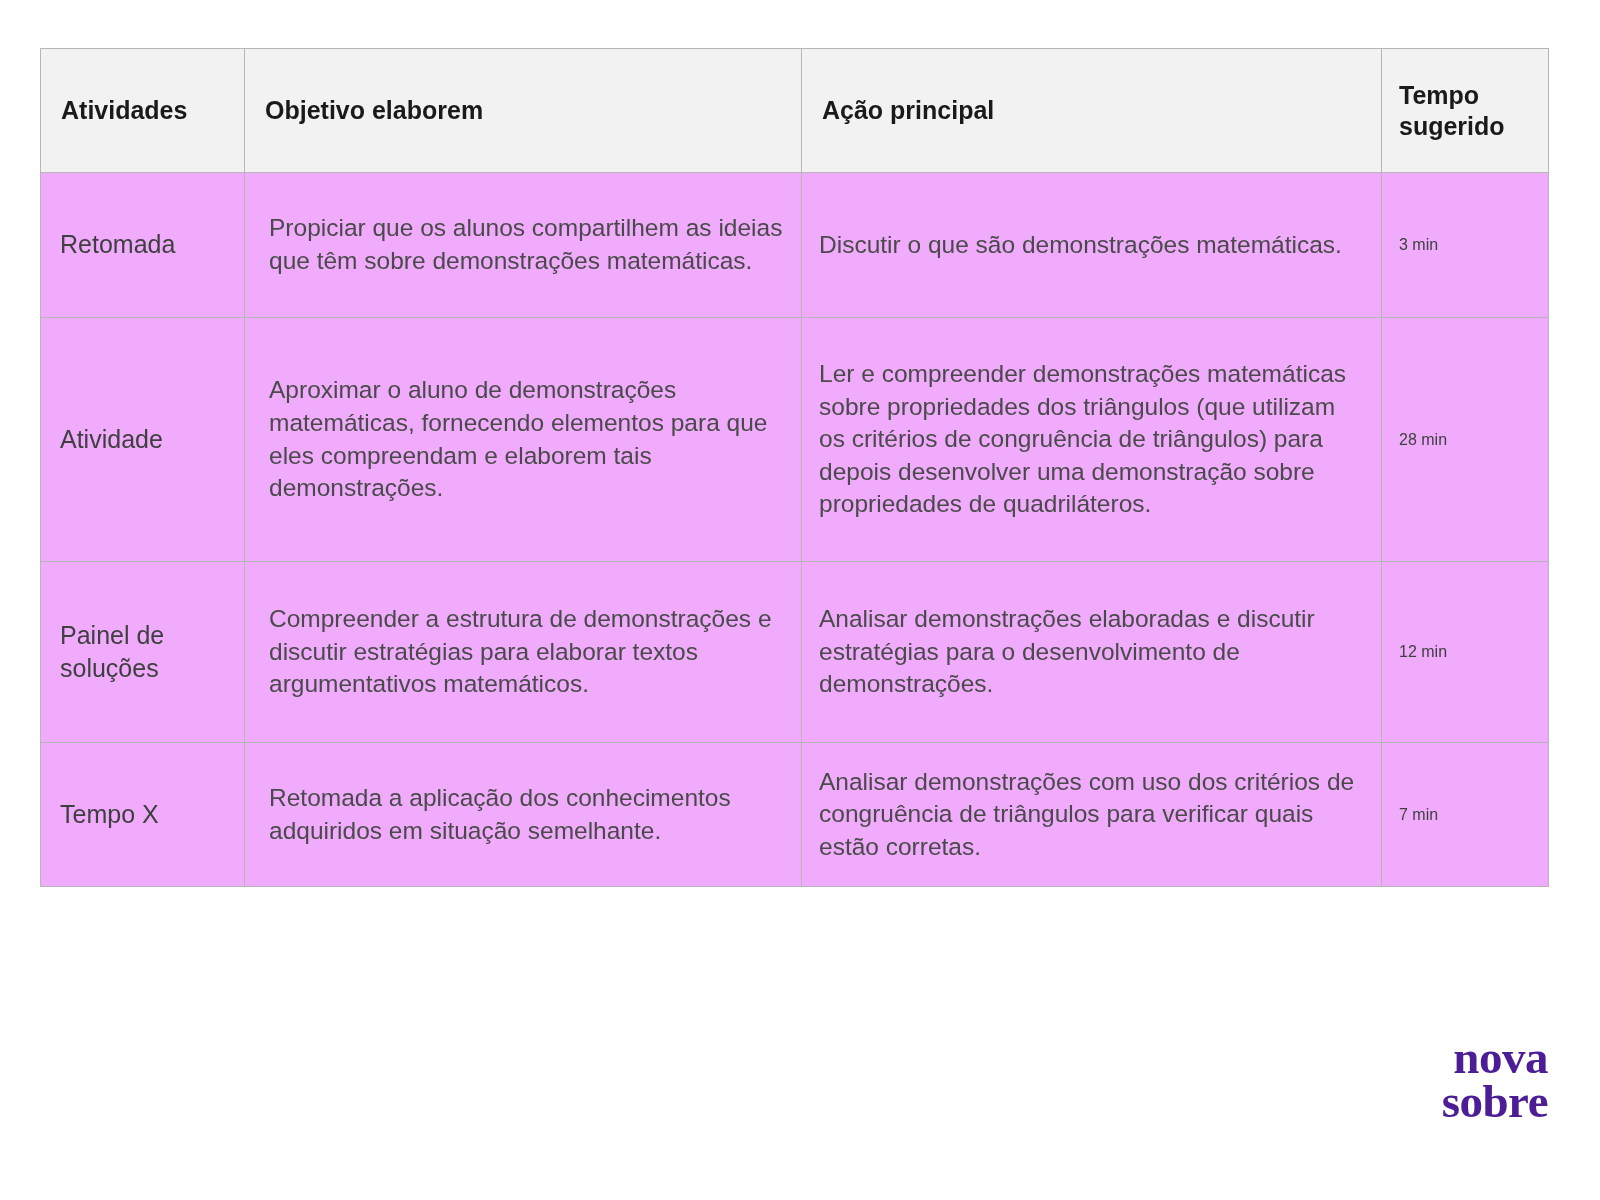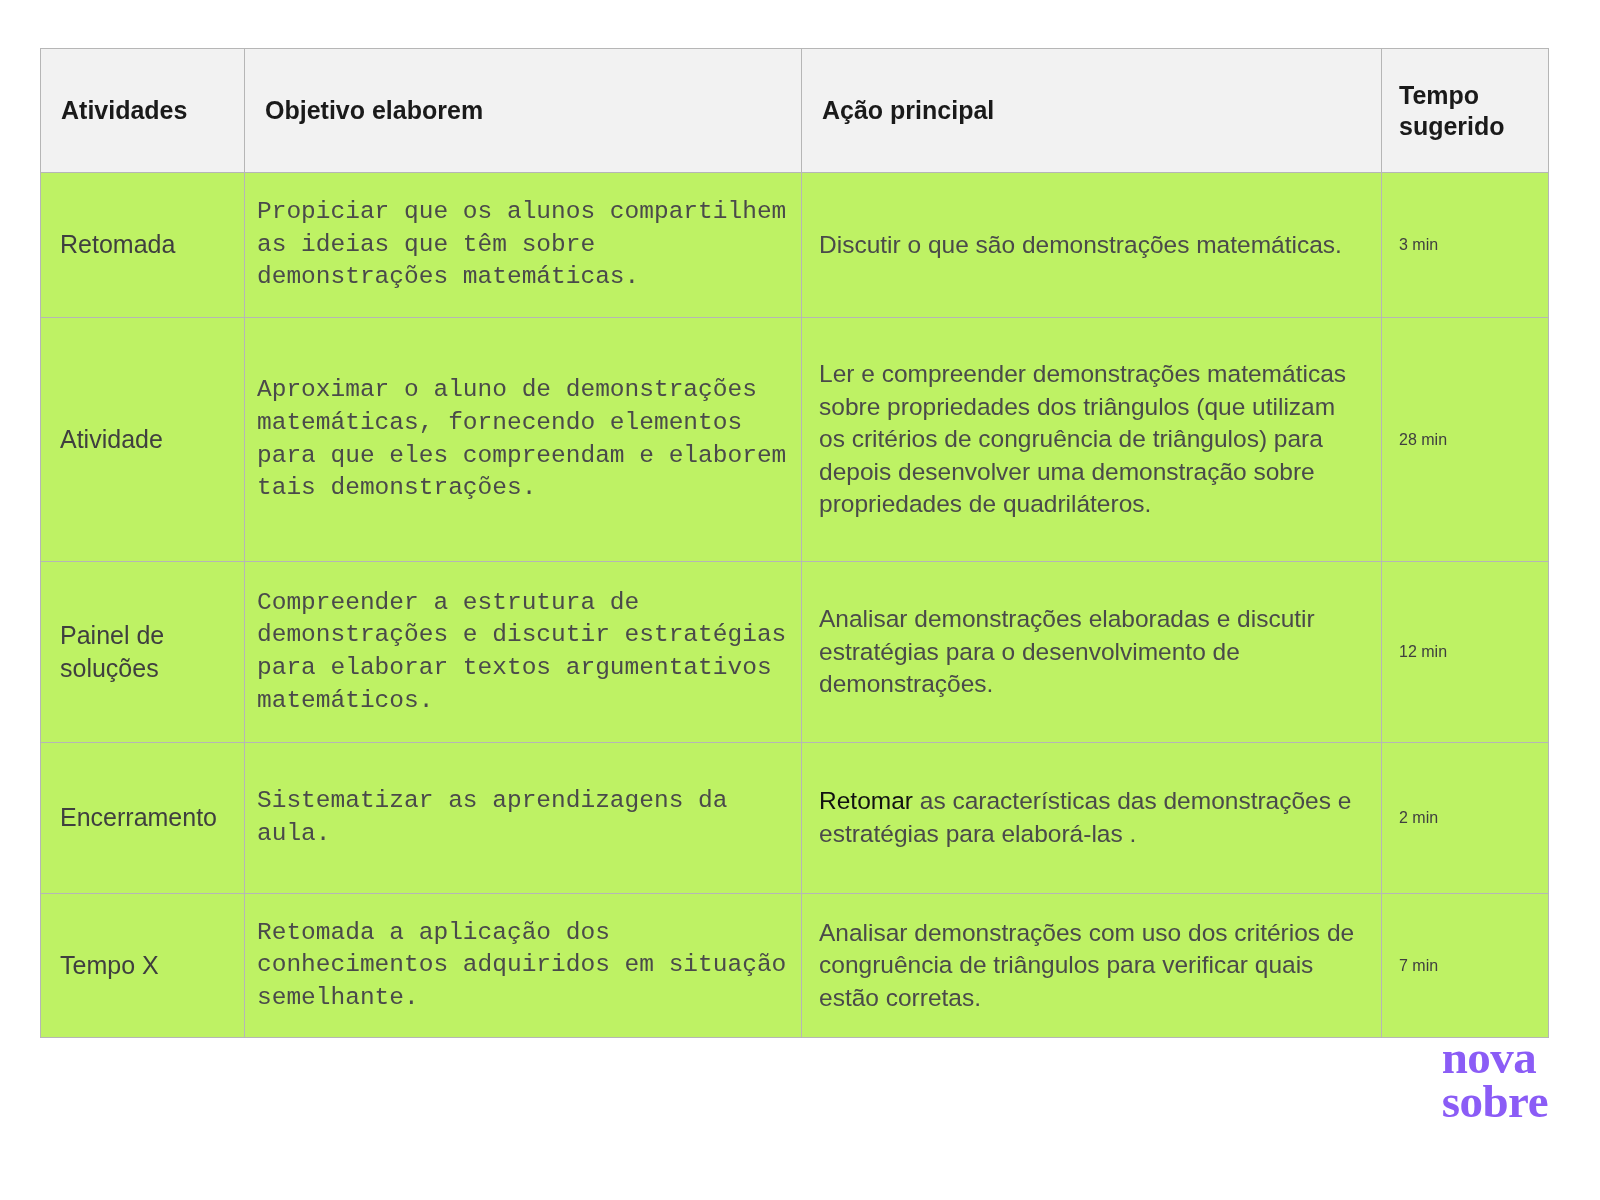--- a/index.html
+++ b/index.html
@@ -24,21 +24,21 @@
     background: #ffffff;
   }
 
   table.plan-table {
     position: absolute;
     left: 40px;
     top: 48px;
     width: 1508px;
     border-collapse: collapse;
     table-layout: fixed;
-    background: #bef264;
+    background: #f0abfc;
   }
 
   table.plan-table col.c-atividades { width: 204px; }
   table.plan-table col.c-objetivo   { width: 557px; }
   table.plan-table col.c-acao       { width: 580px; }
   table.plan-table col.c-tempo      { width: 167px; }
 
   table.plan-table th,
   table.plan-table td {
     border: 1px solid #b6b6b6;
@@ -71,23 +71,22 @@
     box-sizing: border-box;
   }
 
   tbody td.cell-atividade {
     font-size: 25px;
     padding-left: 19px;
     color: #3f3f3f;
   }
 
   tbody td.cell-objetivo {
-    padding-left: 12px;
+    padding-left: 24px;
     padding-right: 12px;
-    font-family: Liberation Mono, monospace;
   }
 
   tbody td.cell-acao {
     padding-left: 17px;
     padding-right: 16px;
   }
 
   tbody td.cell-tempo {
     font-size: 16px;
     padding-left: 17px;
@@ -101,26 +100,26 @@
   tbody tr.r-4 td { height: 144px; }
 
   .strong-lead {
     color: #111111;
   }
 
   .logo {
     position: absolute;
     right: 52px;
     top: 1036px;
-    color: #8b5cf6;
+    color: #4c1d95;
     font-family: "Liberation Serif", serif;
     font-weight: bold;
     font-size: 47px;
     line-height: 0.93;
-    text-align: left;
+    text-align: right;
     letter-spacing: -0.5px;
     user-select: none;
   }
   .logo .logo-line { display: block; }
 </style>
 </head>
 <body>
 
 <div class="sheet">
 
@@ -155,26 +154,20 @@
         <td class="cell-tempo">28 min</td>
       </tr>
 
       <tr class="r-2">
         <td class="cell-atividade">Painel de soluções</td>
         <td class="cell-objetivo">Compreender a estrutura de demonstrações e discutir estratégias para elaborar textos argumentativos matemáticos.</td>
         <td class="cell-acao"><span class="strong-lead"></span><span>Analisar demonstrações elaboradas e discutir estratégias para o desenvolvimento de demonstrações.</span></td>
         <td class="cell-tempo">12 min</td>
       </tr>
 
-      <tr class="r-3">
-        <td class="cell-atividade">Encerramento</td>
-        <td class="cell-objetivo">Sistematizar as aprendizagens da aula.</td>
-        <td class="cell-acao"><span class="strong-lead">Retomar</span><span> as características das demonstrações e estratégias para elaborá-las .</span></td>
-        <td class="cell-tempo">2 min</td>
-      </tr>
 
       <tr class="r-4">
         <td class="cell-atividade">Tempo X</td>
         <td class="cell-objetivo">Retomada a aplicação dos conhecimentos adquiridos em situação semelhante.</td>
         <td class="cell-acao"><span class="strong-lead"></span><span>Analisar demonstrações com uso dos critérios de congruência de triângulos para verificar quais estão corretas.</span></td>
         <td class="cell-tempo">7 min</td>
       </tr>
 
     </tbody>
   </table>

